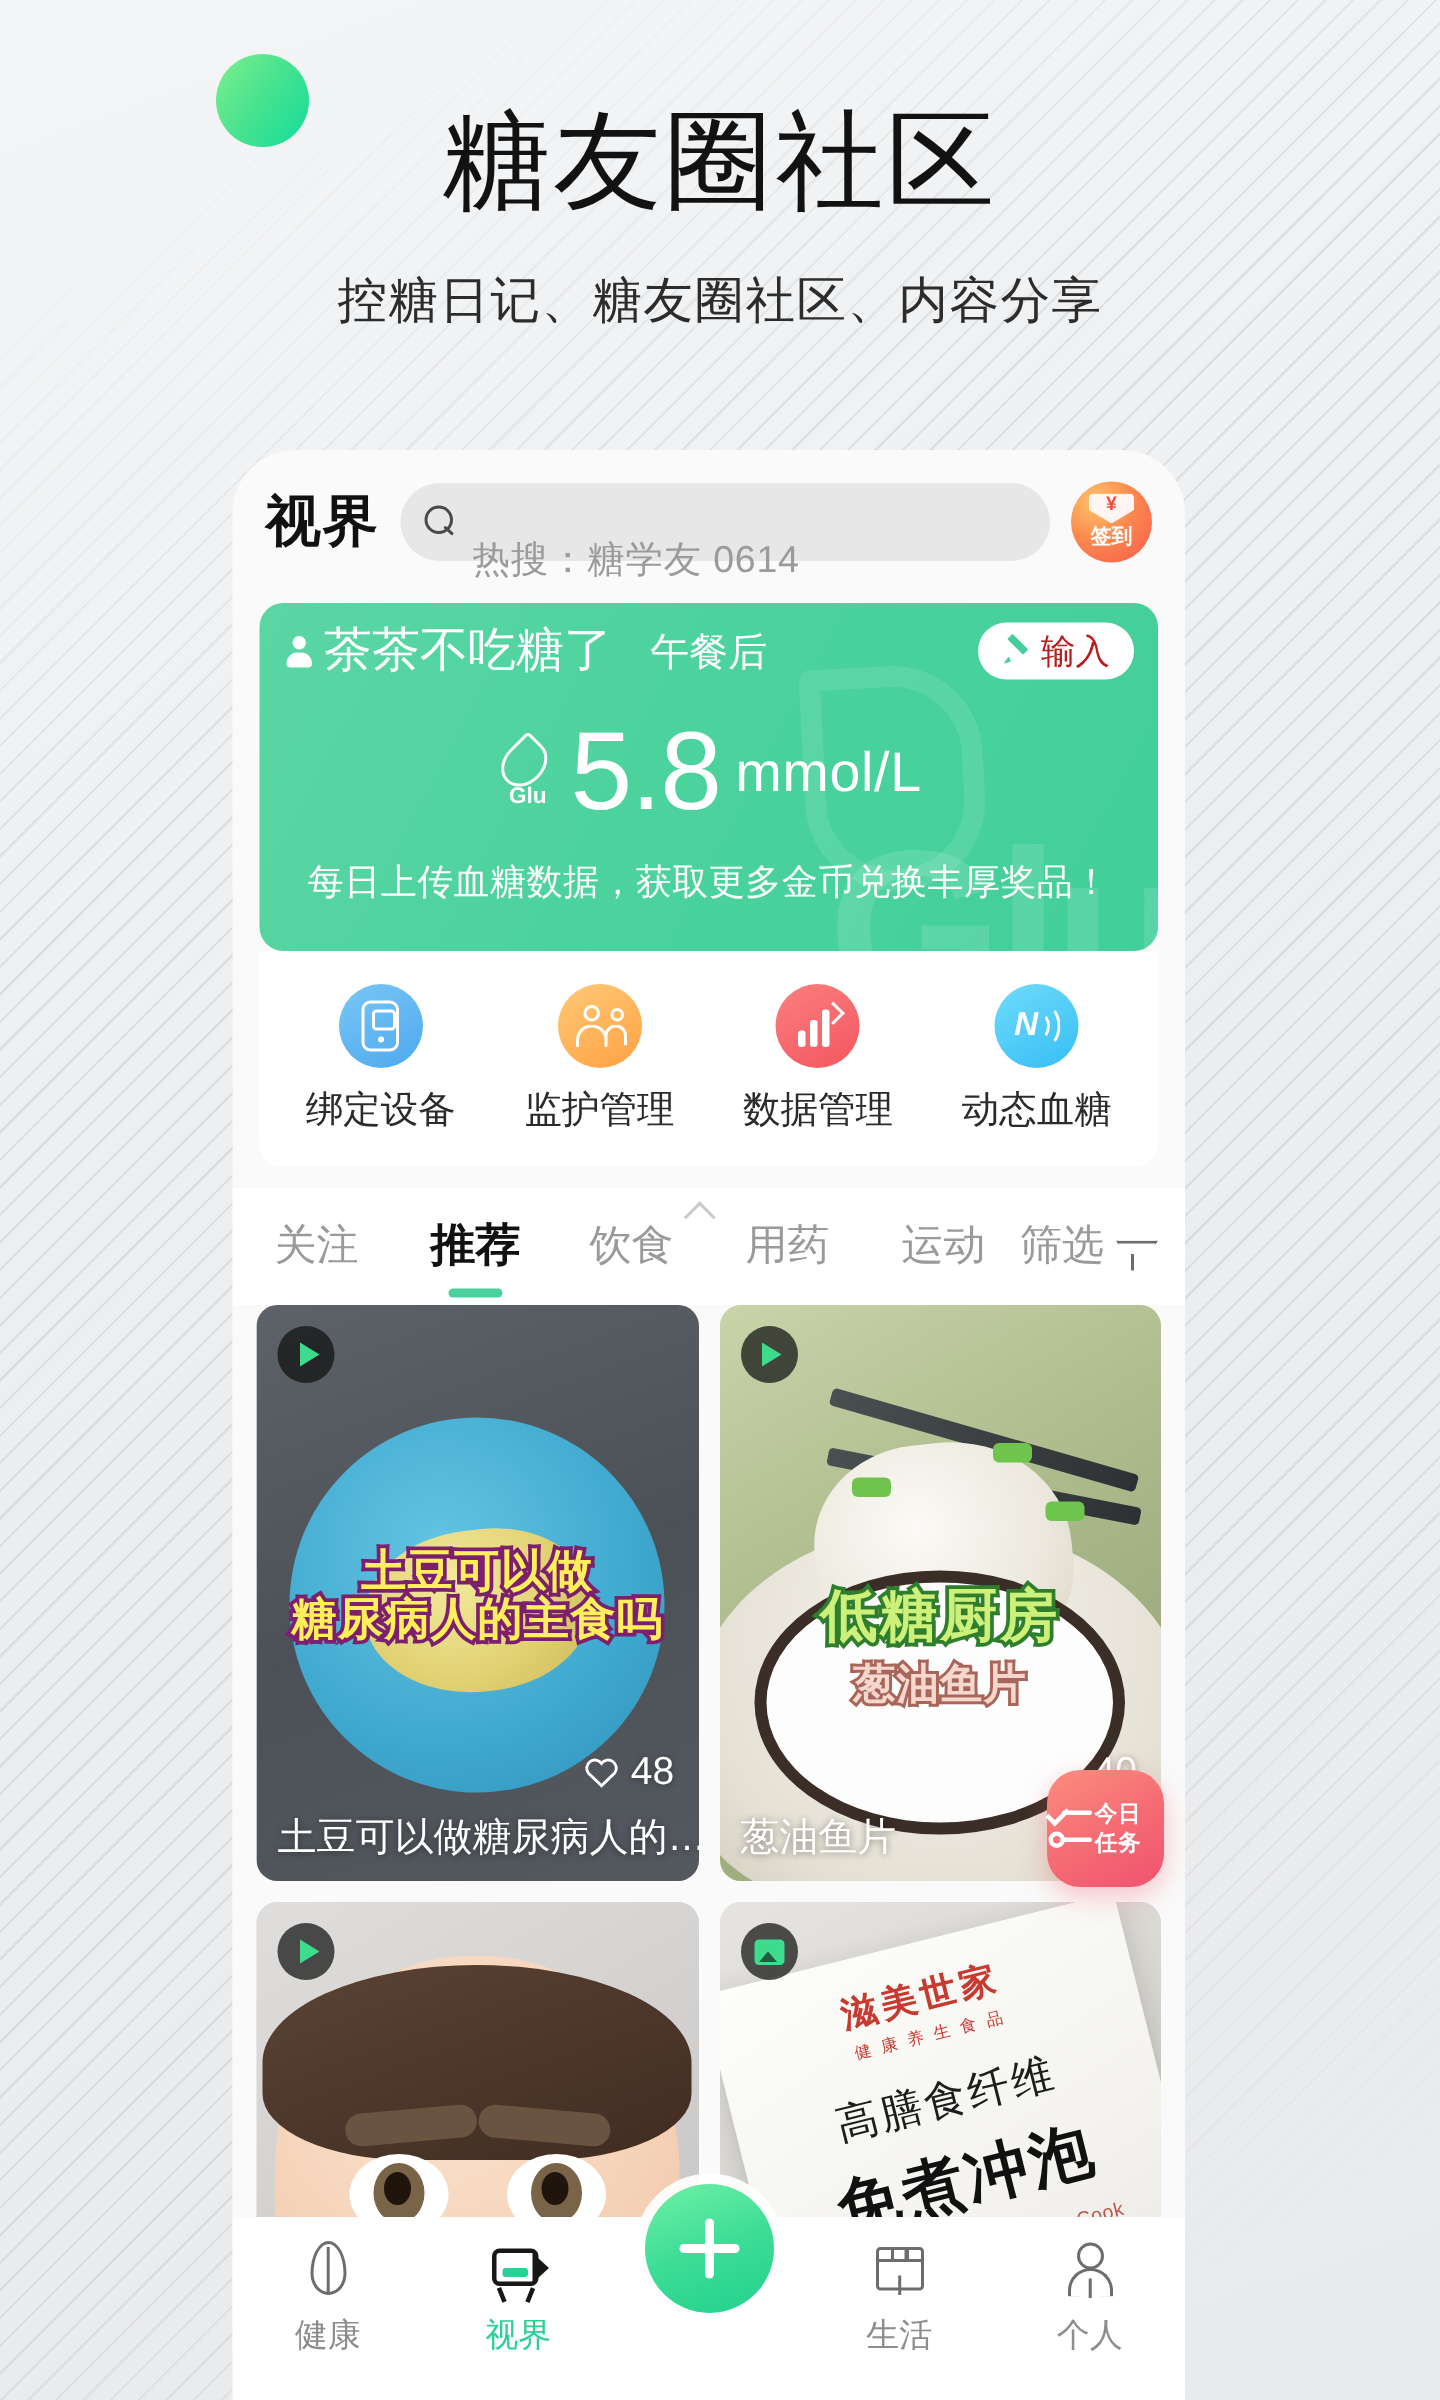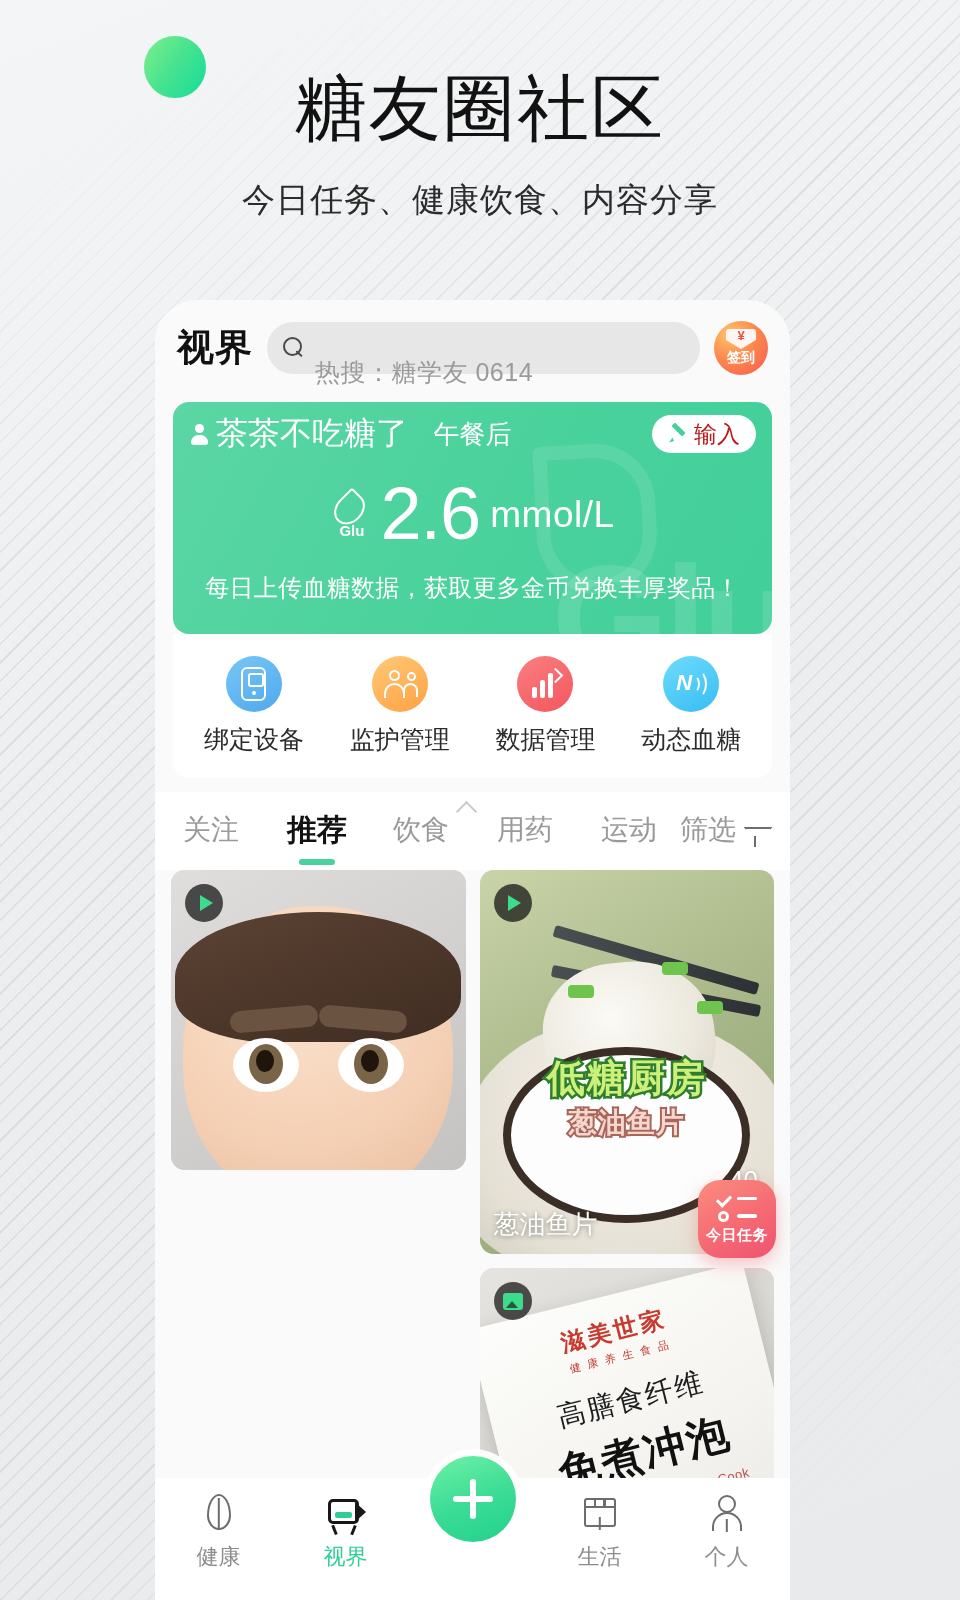--- a/index.html
+++ b/index.html
@@ -306,21 +306,21 @@
   .prod-brand{ font-size:24px; color:#c8392f; font-weight:700; letter-spacing:3px; }
   .prod-brand-sub{ font-size:11px; color:#c8392f; letter-spacing:2px; margin-top:3px; }
   .prod-l1{ font-size:28px; color:#1d1d1d; margin-top:18px; letter-spacing:2px; }
   .prod-l2{ font-size:42px; color:#111; font-weight:700; margin-top:8px; letter-spacing:2px; }
   .prod-l3{ font-size:13px; color:#b8564a; margin-top:8px; letter-spacing:.5px; }
 
   
   .task-fab{
     position:absolute; right:14px; top:880px; width:78px; height:78px; border-radius:22px;
     background:linear-gradient(150deg,#fb8d7f 0%,#f56a73 55%,#ef5370 100%);
-    display:flex; flex-direction:column; align-items:center; justify-content:center; gap:2px;
+    display:flex; flex-direction:row; align-items:center; justify-content:center; gap:2px;
     z-index:20; box-shadow:0 6px 18px rgba(240,90,100,.35);
   }
   .task-ico{ width:40px; height:30px; position:relative; }
   .task-ico .chk{
     position:absolute; left:0; top:1px; width:14px; height:9px;
     border-left:3px solid #fff; border-bottom:3px solid #fff; transform:rotate(-45deg);
   }
   .task-ico .dot{ position:absolute; left:1px; bottom:2px; width:11px; height:11px; border:3px solid #fff; border-radius:50%; }
   .task-ico .l1{ position:absolute; right:0; top:3px; width:20px; height:3.4px; background:#fff; border-radius:2px; }
   .task-ico .l2{ position:absolute; right:0; bottom:6px; width:20px; height:3.4px; background:#fff; border-radius:2px; }
@@ -367,21 +367,21 @@
 </style>
 </head>
 <body>
 
 <div id="bg-base"></div>
 <div id="bg-stripes-mask"></div>
 
 <div class="header">
   <div class="accent-dot"></div>
   <div class="page-title">糖友圈社区</div>
-  <div class="page-sub">今日任务、健康饮食、内容分享</div>
+  <div class="page-sub">控糖日记、糖友圈社区、内容分享</div>
 </div>
 
 <div class="phone">
 
   <div class="app-bar">
     <div class="app-title">视界</div>
     <div class="search-box">
       <span class="search-icon"></span>
       <span class="search-ph">热搜：糖学友 0614</span>
     </div>
@@ -405,21 +405,21 @@
       <div class="glu-input">
         <span class="pencil"></span>
         <span>输入</span>
       </div>
     </div>
     <div class="glu-mid">
       <span class="glu-drop">
         <span class="shape"></span>
         <span class="glu-txt">Glu</span>
       </span>
-      <span class="glu-value">2.6</span>
+      <span class="glu-value">5.8</span>
       <span class="glu-unit">mmol/L</span>
     </div>
     <div class="glu-note">每日上传血糖数据，获取更多金币兑换丰厚奖品！</div>
   </div>
 
   <div class="quick">
     <div class="q-item">
       <span class="q-ico blue">
           <span class="meter"></span>
         </span>
@@ -469,20 +469,42 @@
       <span class="tab-filter">
         <span class="tab" style="padding-bottom:0">筛选</span>
         <span class="funnel"></span>
       </span>
     </div>
   </div>
 
   <div class="feed">
     <div class="feed-col">
 
+      <div class="fcard tall">
+        <div class="art art-potato">
+          <span class="plate"></span>
+            <span class="potato"></span>
+        </div>
+        <span class="play-badge">
+            <span class="tri"></span>
+          </span>
+        <div class="ovl ovl-potato">
+          <span>土豆可以做</span><br>
+          <span>糖尿病人的主食吗</span>
+        </div>
+        <div class="likes">
+          <span class="heart">
+            <svg width="24" height="22" viewBox="0 0 24 22">
+                <path d="M12 20.5 3.2 12A5.2 5.2 0 0 1 12 5.6 5.2 5.2 0 0 1 20.8 12z" fill="none" stroke="#fff" stroke-width="1.9"></path>
+              </svg>
+          </span>
+          <span>48</span>
+        </div>
+        <div class="fcaption">土豆可以做糖尿病人的…</div>
+      </div>
 
       <div class="fcard tall2">
         <div class="art art-memoji">
           <span class="memo-head"></span>
           <span class="memo-hair"></span>
           <span class="brow l"></span>
             <span class="brow r"></span>
           <span class="eye l">
               <span class="pupil"></span>
             </span>

